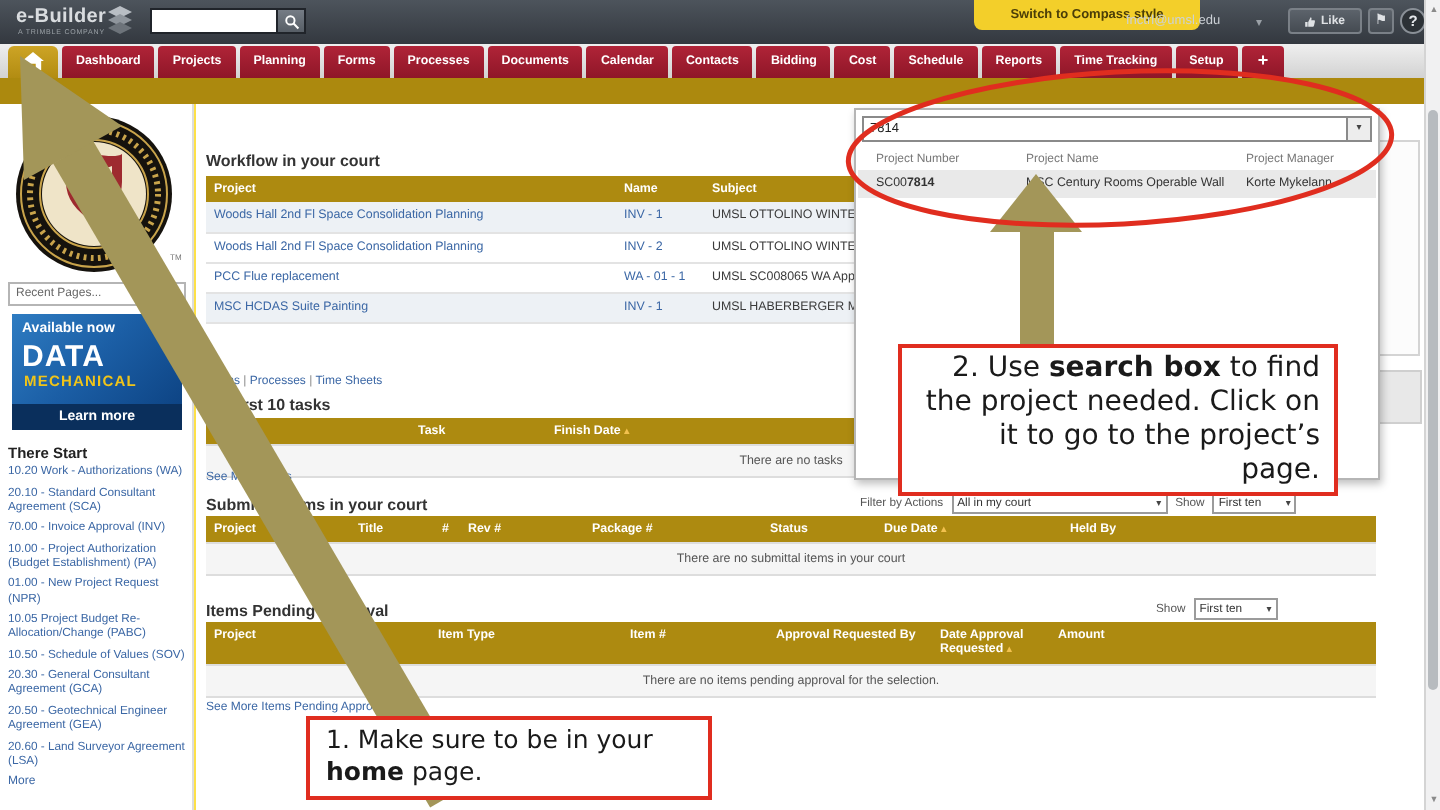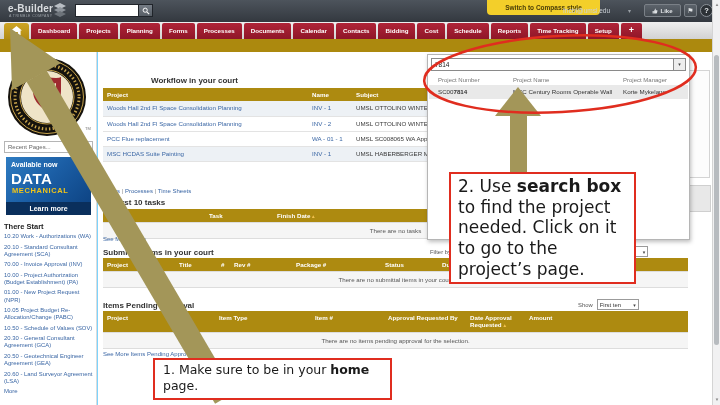--- a/index.html
+++ b/index.html
@@ -1,18 +1,18 @@
 <!DOCTYPE html>
 <html><head>
 <meta charset="utf-8">
 <style>
   * { margin:0; padding:0; box-sizing:border-box; }
   html,body { width:720px; height:405px; }
   body { font-family:"Liberation Sans", sans-serif; background:#fff; }
-  .page { position:relative; width:720px; height:405px; overflow:hidden; background:#7dd3fc; }
+  .page { position:relative; width:720px; height:405px; overflow:hidden; background:#fde047; }
   .abs { position:absolute; }
 
   
   .topbar { left:0; top:0; width:720px; height:22px;
     background:linear-gradient(#4d545c,#33383f); z-index:2; }
   .brand { left:8px; top:3px; color:#d9dcdf; font-size:10px; font-weight:bold; letter-spacing:.2px; }
   .brand-sub { left:9px; top:14px; color:#9aa0a6; font-size:3.5px; letter-spacing:.4px; }
   .stack-icon { left:52px; top:2px; }
   .search-wrap { left:75px; top:4px; width:78px; height:13px; display:flex; }
   .search-input { width:64px; height:13px; background:#fff; border:1px solid #20242a; font-size:6.5px; padding:0 2px; color:#333; }
@@ -97,22 +97,22 @@
   .dd-btn { position:absolute; right:0; top:0; width:12px; height:11px; background:#ededed; border-left:1px solid #8a8a8a;
     font-size:5px; color:#444; text-align:center; line-height:11px; cursor:pointer; }
   .dd-head { position:absolute; top:22px; font-size:6px; color:#777; }
   .dd-row { position:absolute; left:1px; top:30px; width:259px; height:14px; background:#e9e9e9; cursor:pointer; }
   .dd-cell { position:absolute; top:3px; font-size:6.2px; color:#333; white-space:nowrap; }
 
   
   .overlay-svg { left:0; top:0; width:720px; height:405px; z-index:4; pointer-events:none; }
   .note-box { background:#fff; border:2px solid #e02d1f; z-index:5;
     font-family:"DejaVu Sans", sans-serif; color:#1a1a1a; }
-  .note1 { left:153px; top:358px; width:239px; height:42px; font-size:12.5px; line-height:1.3; padding:2px 8px; }
-  .note2 { left:449px; top:172px; width:187px; font-size:17px; line-height:1.22; padding:2px 7px; }
+  .note1 { left:153px; top:358px; width:203px; height:42px; font-size:12.5px; line-height:1.3; padding:2px 8px; }
+  .note2 { left:449px; top:172px; width:220px; font-size:14px; line-height:1.22; padding:2px 7px;text-align:right; }
 </style>
 </head>
 <body>
 
 <div class="page">
 
   <div class="abs topbar">
     <div class="abs brand">e-Builder</div>
     <div class="abs brand-sub">A TRIMBLE COMPANY</div>
     <div class="abs stack-icon">
@@ -210,21 +210,21 @@
       <div class="qs-item">10.50 - Schedule of Values (SOV)</div>
       <div class="qs-item">20.30 - General Consultant Agreement (GCA)</div>
       <div class="qs-item">20.50 - Geotechnical Engineer Agreement (GEA)</div>
       <div class="qs-item">20.60 - Land Surveyor Agreement (LSA)</div>
       <div class="qs-more">More</div>
     </div>
   </div>
 
   <div class="abs main">
 
-    <div class="sec-title" style="left:5px; top:24px;margin-left:48px;">Workflow in your court</div>
+    <div class="sec-title" style="left:5px; top:24px;">Workflow in your court</div>
     <div class="tbl" style="top:36px;">
       <div class="thead" style="grid-template-columns:205px 44px 1fr;">
         <div>Project</div>
         <div>Name</div>
         <div>Subject</div>
       </div>
       <div class="trow alt" style="grid-template-columns:205px 44px 1fr;">
         <div class="link">Woods Hall 2nd Fl Space Consolidation Planning</div>
         <div class="link">INV - 1</div>
         <div class="cell-text">UMSL OTTOLINO WINTERS HUEBNER INCORPORATED | Invoice Number: INV - 00001 | Amount: $7,176.60</div>

